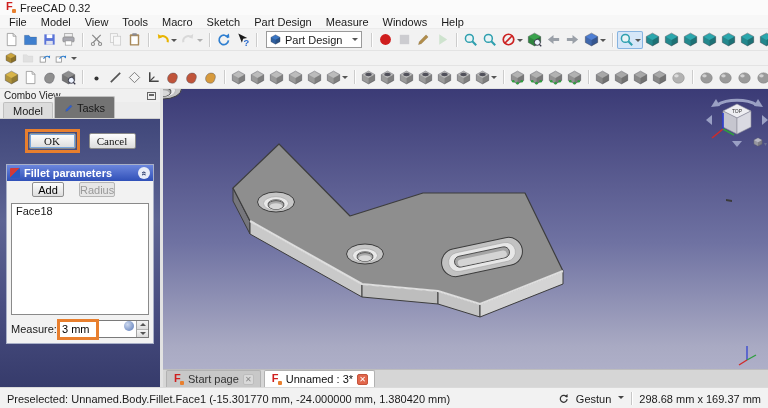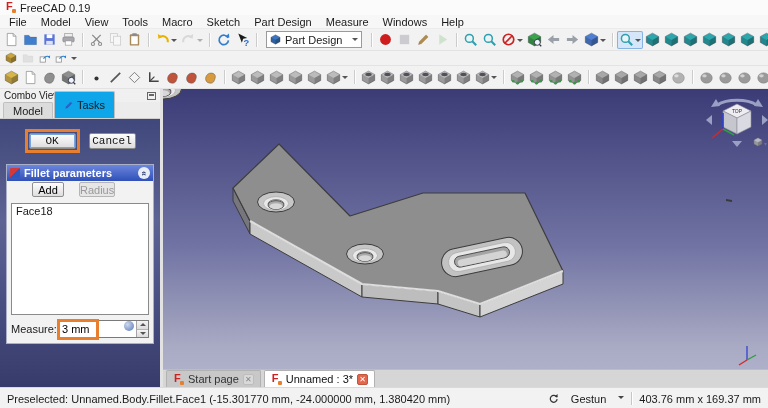--- a/index.html
+++ b/index.html
@@ -45,26 +45,26 @@
   .combo-chev{margin-left:auto;border:3px solid transparent;border-top-color:#555;margin-top:3px}
 
   
   .main{display:flex;height:298px}
   .panel{width:160px;background:#f0f0f0;display:flex;flex-direction:column;flex:0 0 160px}
   .panel-title{height:13px;display:flex;align-items:center;padding:0 4px;font-size:10px;color:#222}
   .float-icon{margin-left:auto;width:9px;height:8px;border:1px solid #666;position:relative;background:#f0f0f0}
   .float-icon::before{content:"";position:absolute;left:1px;top:1px;right:1px;height:2px;background:#666}
   .panel-tabs{height:17px;display:flex;align-items:flex-end;background:#ececec;border-bottom:1px solid #cfcfcf;padding-left:3px;gap:1px}
   .ptab{height:16px;display:flex;align-items:center;gap:3px;padding:0 9px;font-size:11px;background:#dcdcdc;border:1px solid #c0c0c0;border-bottom:none;border-radius:2px 2px 0 0}
-  .ptab.active{background:#0ea5e9;height:27px}
+  .ptab.active{background:#737373;height:22px}
   .ptab .ic{width:10px;height:10px}
   .task-area{flex:1;background:linear-gradient(180deg,#40477a 0%,#5d6494 38%,#4a4f82 68%,#363b6b 100%);padding:6px 5px 0;overflow:hidden}
   .btn-row{display:flex;justify-content:center;align-items:center;gap:9px;margin:4px 0 11px}
   .annot-ok{border:3px solid var(--accent-orange);padding:1px;background:transparent}
-  button.std{min-width:47px;height:16px;font-size:11px;font-family:Liberation Mono, monospace;background:linear-gradient(#fefefe,#dcdcdc);border:1px solid #8a8a8a;border-radius:2px;color:#111}
+  button.std{min-width:47px;height:16px;font-size:11px;font-family:Liberation Serif, serif;background:linear-gradient(#fefefe,#dcdcdc);border:1px solid #8a8a8a;border-radius:2px;color:#111}
   button.okb{box-shadow:inset 0 0 0 1px #79a7dd}
 
   .fillet-panel{background:#f2f2f2;border:1px solid #a9b0c8;margin:0 1px}
   .fillet-header{height:16px;background:linear-gradient(180deg,var(--header-blue-1),var(--header-blue-2));color:#fff;font-weight:bold;font-size:11px;display:flex;align-items:center;gap:4px;padding:0 3px}
   .fillet-ico{width:10px;height:10px;background:linear-gradient(135deg,#d03a3a 50%,#2c58c0 50%);border-radius:1px;flex:0 0 10px}
   .collapse-btn{margin-left:auto;width:12px;height:12px;border-radius:50%;background:#e9edf8;color:#2a3a6a;display:flex;align-items:center;justify-content:center;font-size:9px;line-height:9px}
   .collapse-btn span{display:block;transform:rotate(90deg)}
   .fillet-body{padding:0 4px 5px}
   .ar-row{display:flex;gap:15px;margin:1px 0 6px 21px}
   button.small{min-width:32px;height:15px;font-size:11px;font-family:inherit;background:linear-gradient(#fdfdfd,#dedede);border:1px solid #8f8f8f;border-radius:2px}
@@ -92,21 +92,21 @@
 
   .mdi{height:18px;background:#d6d6d6;border-top:1px solid #bdbdbd;display:flex;align-items:flex-end;padding-left:3px;gap:3px}
   .mtab{height:17px;display:flex;align-items:center;gap:4px;padding:0 6px;font-size:11px;background:#c8c8c8;border:1px solid #b2b2b2;border-bottom:none;border-radius:2px 2px 0 0;color:#333}
   .mtab.active{background:#fff;color:#111}
   .mclose{width:11px;height:11px;font-size:8px;line-height:10px;text-align:center;color:#888;background:#d9d9d9;border:1px solid #bdbdbd;border-radius:2px}
   .mclose::before{content:"\2715"}
   .mclose.red{background:#e2674c;color:#fff;border-color:#c4543c}
 
   .statusbar{height:22px;background:#f2f2f2;border-top:1px solid #dadada;display:flex;align-items:center;font-size:11px;padding:0 7px;gap:7px}
   .sb-msg{flex:1;white-space:nowrap;overflow:hidden}
-  .sb-nav{display:flex;gap:12px}
+  .sb-nav{display:flex;gap:7px}
   .sb-nav .ic{width:11px;height:11px}
   .sb-chev{border:3px solid transparent;border-top-color:#444;margin-top:3px}
   .sb-sep{width:1px;height:13px;background:#c6c6c6;box-shadow:1px 0 0 #fff}
   .sb-dim{white-space:nowrap}
 </style>
 </head>
 <body>
 
 <svg width="0" height="0" style="position:absolute" aria-hidden="true">
   <defs>
@@ -231,21 +231,21 @@
     <symbol id="chev2" viewBox="0 0 16 16">
         <path d="M4 4.5L7.5 8 4 11.5M8.5 4.5L12 8l-3.5 3.5" fill="none" stroke="currentColor" stroke-width="1.6"></path>
       </symbol>
   </defs>
 </svg>
 
 <div class="app">
 
   <div class="titlebar">
     <span class="fclogo"></span>
-    <span class="title-text">FreeCAD 0.19</span>
+    <span class="title-text">FreeCAD 0.32</span>
   </div>
 
   <nav class="menubar">
 
   <span class="mitem">File</span>
       <span class="mitem">Model</span>
       <span class="mitem">View</span>
       <span class="mitem">Tools</span>
       <span class="mitem">Macro</span>
       <span class="mitem">Sketch</span>
@@ -793,16 +793,16 @@
   <div class="statusbar">
     <span class="sb-msg">Preselected: Unnamed.Body.Fillet.Face1 (-15.301770 mm, -24.000000 mm, 1.380420 mm)</span>
     <span class="sb-nav">
       <svg class="ic" viewBox="0 0 16 16" style="color:#333">
           <use href="#refresh"></use>
         </svg>
       <span>Gestun</span>
       <span class="sb-chev"></span>
     </span>
     <span class="sb-sep"></span>
-    <span class="sb-dim">403.76 mm x 169.37 mm</span>
+    <span class="sb-dim">298.68 mm x 169.37 mm</span>
   </div>
 
 </div>
 
 </body></html>

